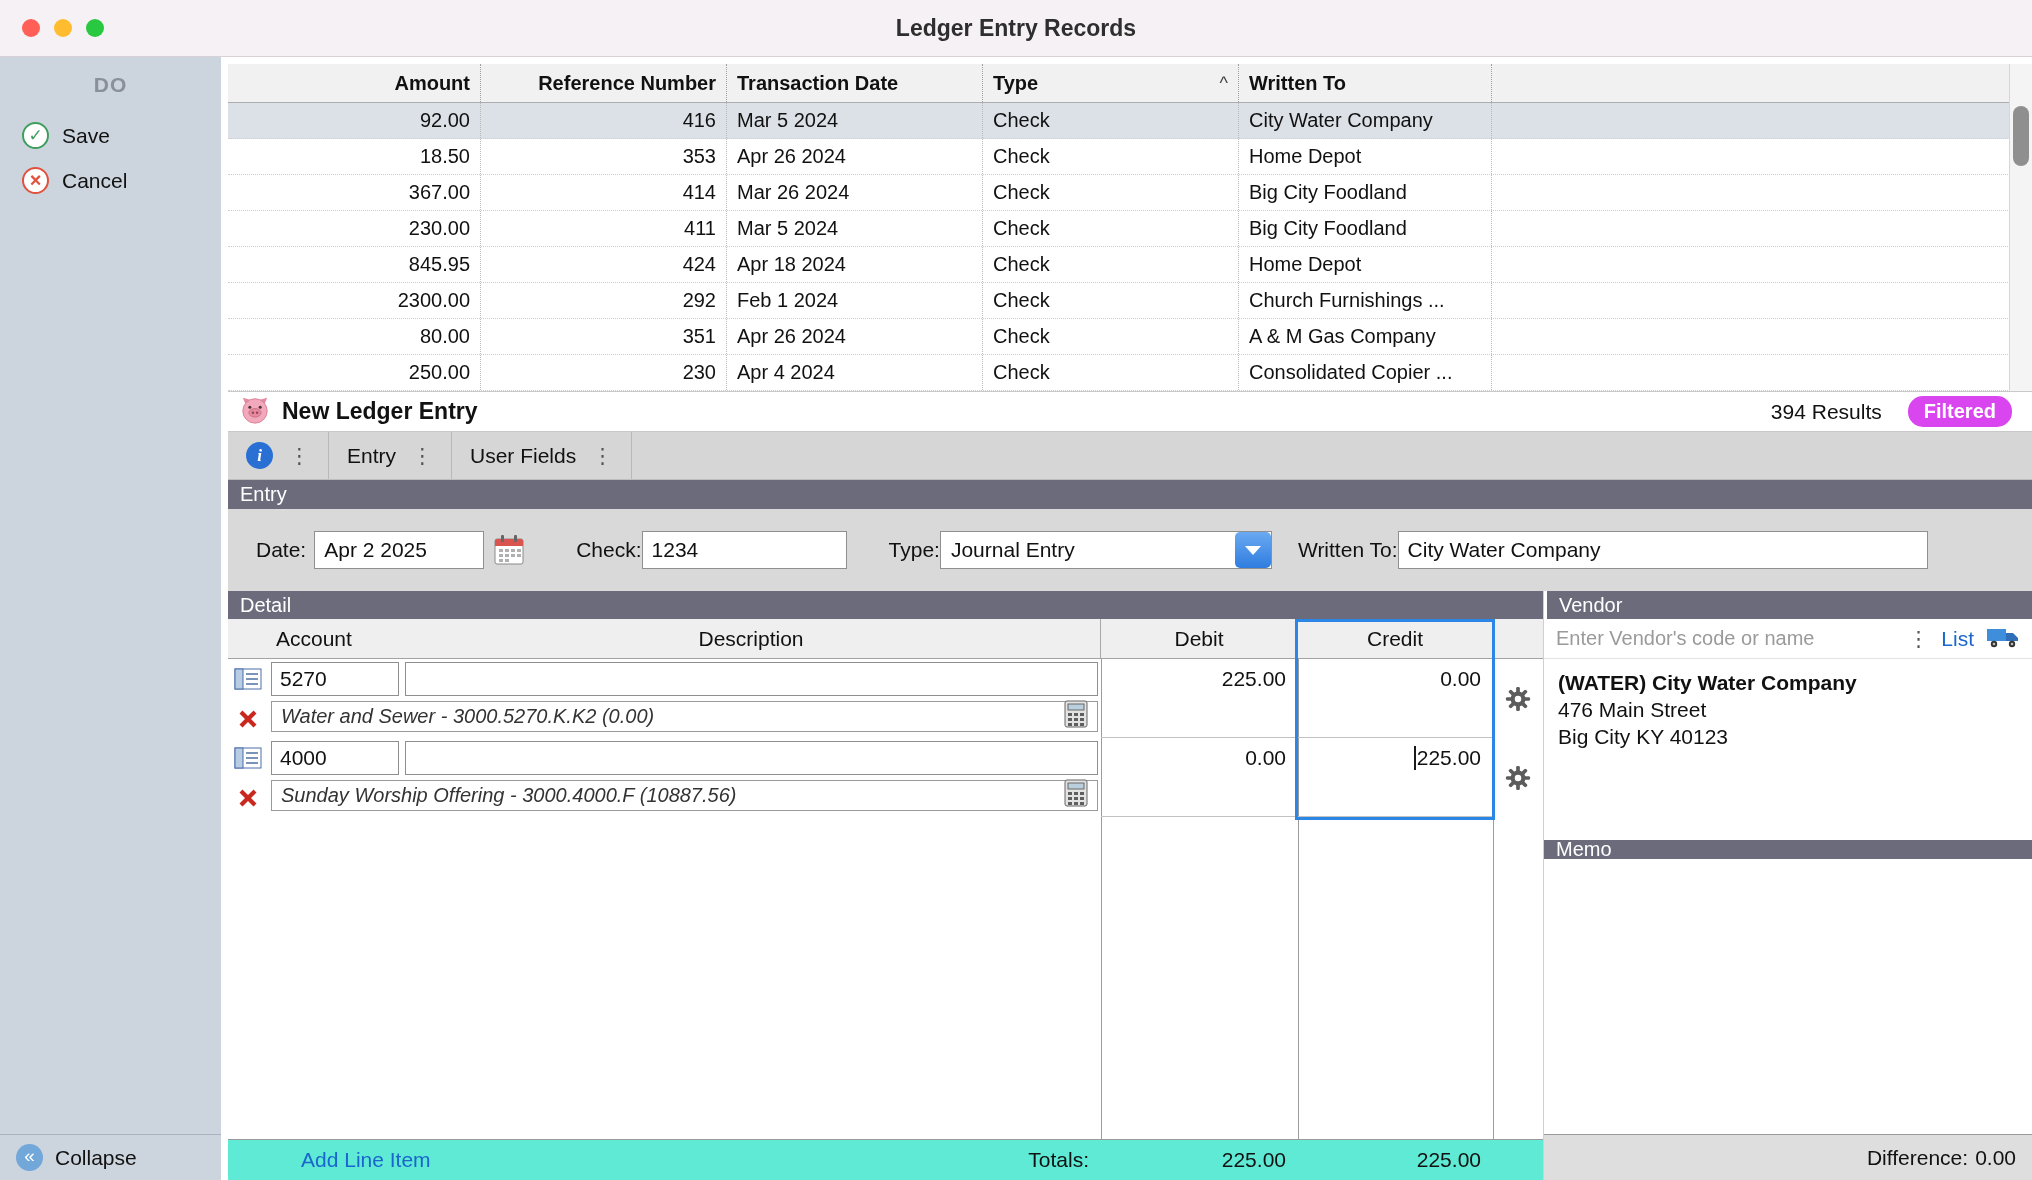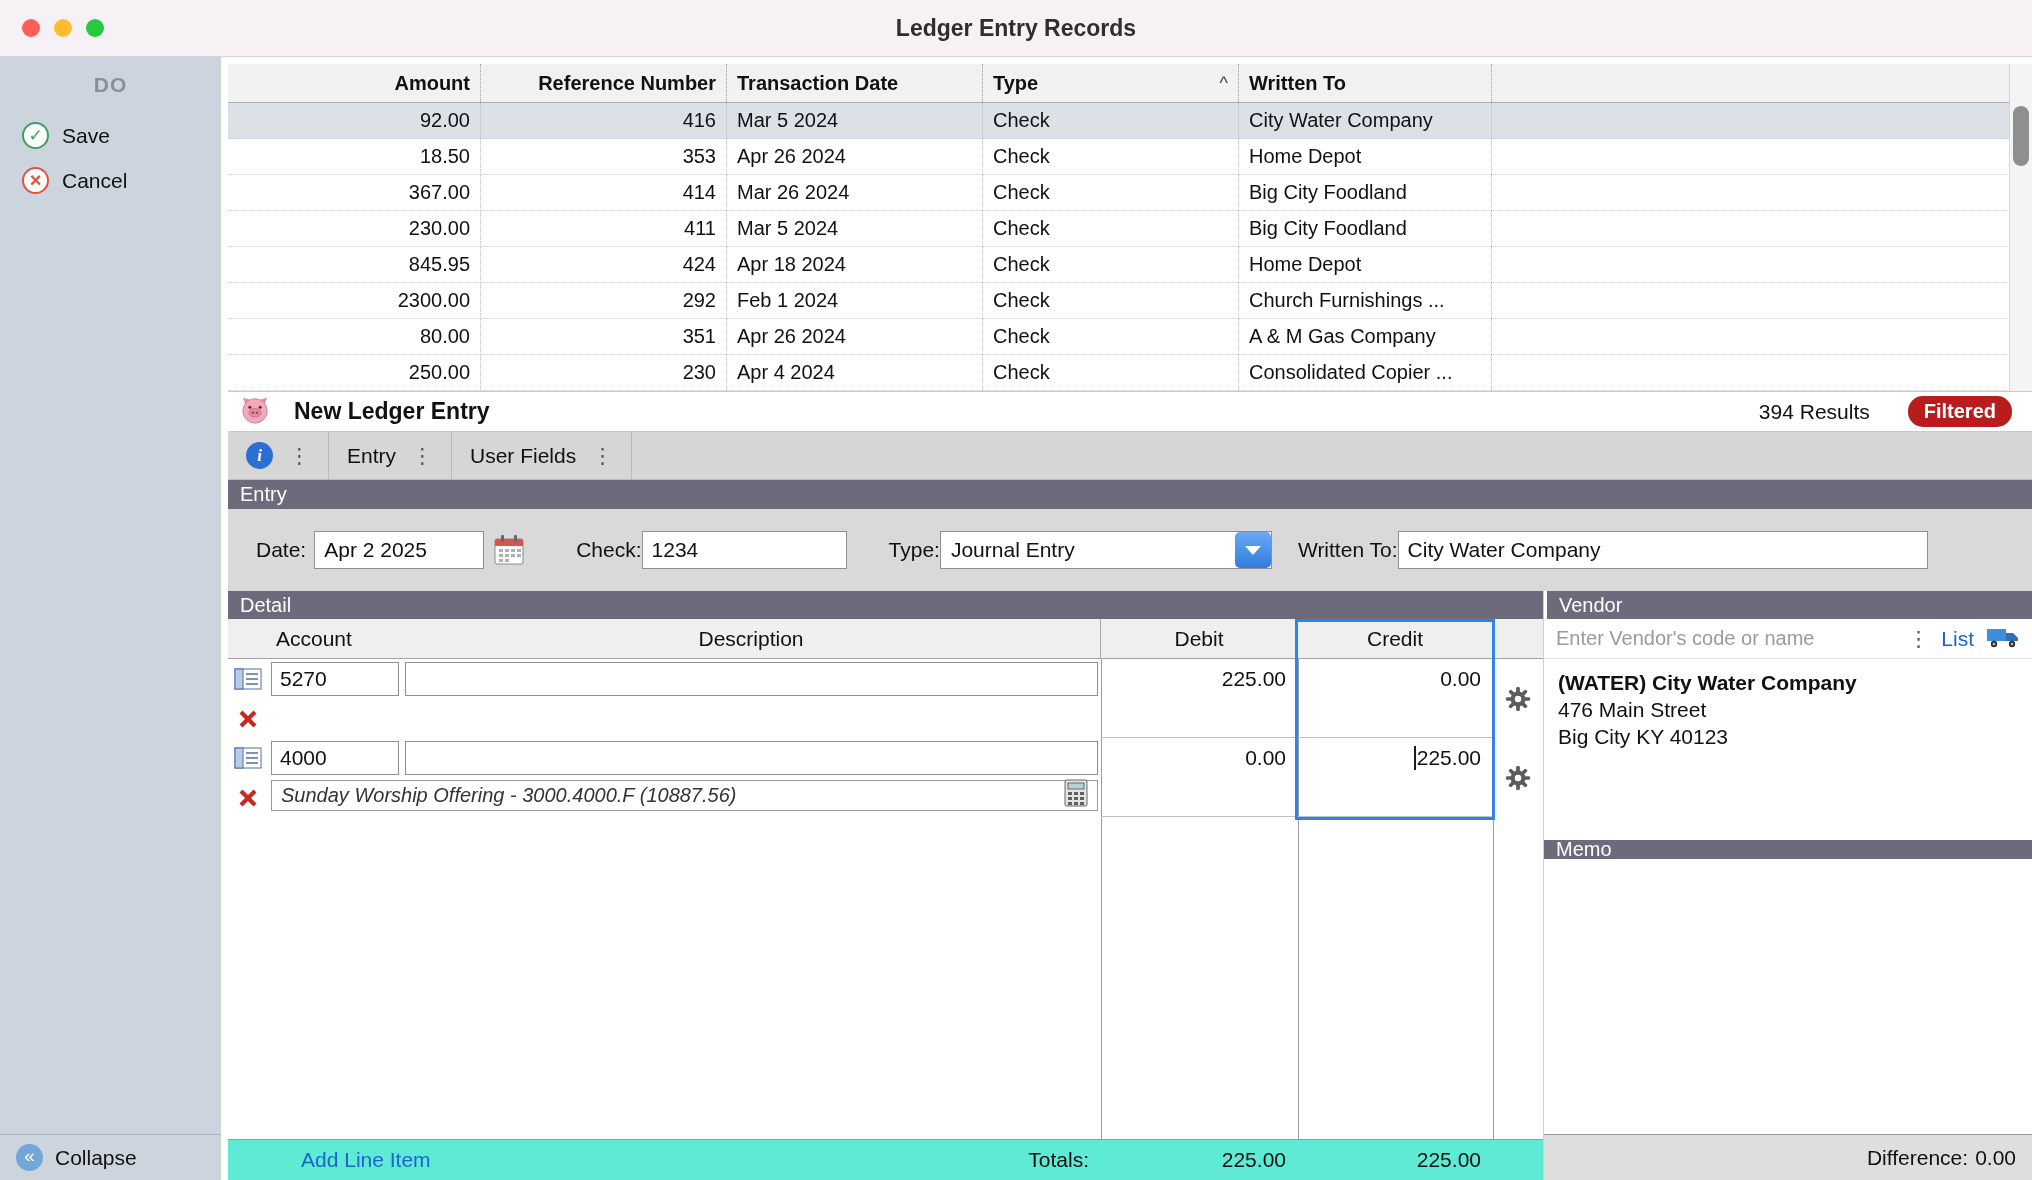--- a/index.html
+++ b/index.html
@@ -42,25 +42,25 @@
   .sort-ind { font-size:18px; color:#444; font-weight:normal; }
   .lrow { height:36px; font-size:20px; border-bottom:1px dotted #cdcdcd; }
   .lrow.selected { background:#dce1e7; }
   .cell { display:flex; align-items:center; padding:0 10px; border-right:1px dotted #b9b9b9; overflow:hidden; white-space:nowrap; }
   .cell.right { justify-content:flex-end; }
   .cell.last { border-right:none; }
   .scrollbar { position:absolute; top:0; right:0; width:23px; height:327px; background:#f4f4f4; border-left:1px solid #d6d6d6; }
   .thumb { position:absolute; top:42px; left:3px; width:16px; height:60px; background:#8f8f8f; border-radius:9px; }
 
   
-  .entry-bar { height:41px; background:#fff; border-top:1px solid #c9c9c9; border-bottom:1px solid #c9c9c9; display:flex; align-items:center; gap:24px; padding:0 20px 0 12px; flex:none; }
+  .entry-bar { height:41px; background:#fff; border-top:1px solid #c9c9c9; border-bottom:1px solid #c9c9c9; display:flex; align-items:center; gap:12px; padding:0 20px 0 12px; flex:none; }
   .entry-title { font-size:23px; font-weight:bold; }
   .flex-sp { flex:1; }
   .results { font-size:21px; }
-  .badge { background:#b91c1c; color:#fff; font-weight:bold; font-size:20px; padding:4px 16px; border-radius:15px; margin-left:14px; }
+  .badge { background:#d946ef; color:#fff; font-weight:bold; font-size:20px; padding:4px 16px; border-radius:15px; margin-left:14px; }
 
   
   .tab-bar { height:48px; background:#d6d6d6; border-bottom:1px solid #bdbdbd; display:flex; align-items:stretch; font-size:21px; flex:none; }
   .tab-seg { display:flex; align-items:center; gap:16px; padding:0 18px; border-right:1px solid #b9b9b9; }
   .dots { color:#555; font-size:21px; }
   .info-ic { width:27px; height:27px; border-radius:50%; background:#2a6fd4; color:#fff; font-weight:bold; font-size:17px; font-style:italic; font-family:"Liberation Serif",serif; display:flex; align-items:center; justify-content:center; }
 
   
   .section-bar { height:29px; background:#6b6b7c; color:#fff; font-size:20px; display:flex; align-items:center; padding-left:12px; flex:none; }
 
@@ -367,20 +367,40 @@
                     <circle cx="14" cy="14" r="8"></circle>
                   </g>
                   <circle cx="14" cy="14" r="3.5" fill="#fff"></circle>
                 </svg>
               </div>
               <div class="g-del">
                 <svg width="24" height="24" viewBox="0 0 24 24">
                     <path d="M3.5 6.5 L6.5 3.5 L12 9 L17.5 3.5 L20.5 6.5 L15 12 L20.5 17.5 L17.5 20.5 L12 15 L6.5 20.5 L3.5 17.5 L9 12 Z" fill="#c8281e"></path>
                   </svg>
               </div>
+              <div class="g-sub">
+                <span>Water and Sewer - 3000.5270.K.K2 (0.00)</span>
+                <span>
+                  <svg width="24" height="28" viewBox="0 0 24 28">
+                    <rect x="1" y="1" width="22" height="26" rx="2" fill="#e3e3e3" stroke="#666"></rect>
+                    <rect x="4" y="4" width="16" height="6" fill="#b9cfdd" stroke="#666"></rect>
+                    <g fill="#5f5f5f">
+                      <rect x="4" y="13" width="4" height="3"></rect>
+                        <rect x="10" y="13" width="4" height="3"></rect>
+                        <rect x="16" y="13" width="4" height="3"></rect>
+                      <rect x="4" y="18" width="4" height="3"></rect>
+                        <rect x="10" y="18" width="4" height="3"></rect>
+                        <rect x="16" y="18" width="4" height="3"></rect>
+                      <rect x="4" y="23" width="4" height="3"></rect>
+                        <rect x="10" y="23" width="4" height="3"></rect>
+                        <rect x="16" y="23" width="4" height="3"></rect>
+                    </g>
+                  </svg>
+                </span>
+              </div>
               <div class="g-d2"></div>
               <div class="g-c2"></div>
             </div>
 
             <div class="group">
               <div class="g-icon">
                 <svg width="28" height="24" viewBox="0 0 28 24">
                   <rect x="1" y="2" width="26" height="20" fill="#fff" stroke="#4a6ea9"></rect>
                   <rect x="1" y="2" width="8" height="20" fill="#b8cce4" stroke="#4a6ea9"></rect>
                   <line x1="12" y1="7" x2="24" y2="7" stroke="#7a93b8" stroke-width="2"></line>

